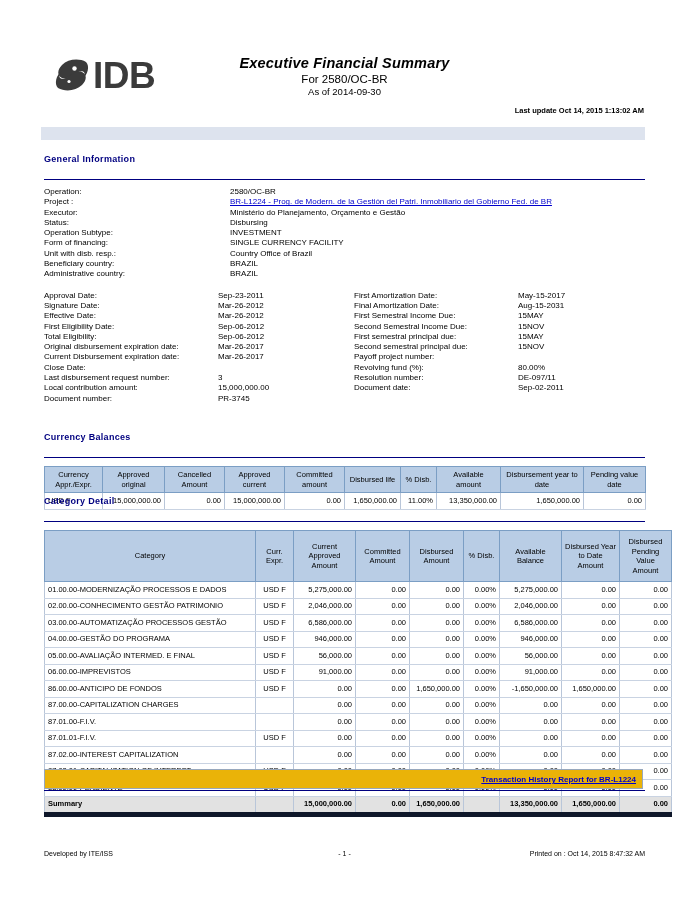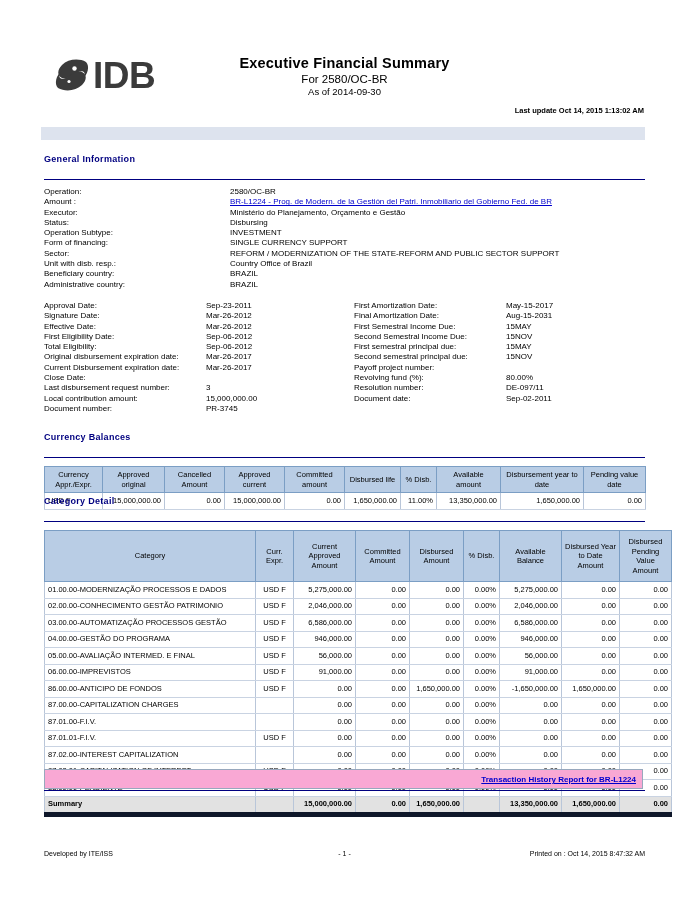--- a/index.html
+++ b/index.html
@@ -49,20 +49,21 @@
     position: absolute;
     left: 0;
     right: 0;
     top: 55px;
     text-align: center;
   }
   .title-main {
     font-size: 14.5px;
     font-weight: bold;
     letter-spacing: 0.2px;
+    font-style: italic;
   }
   .title-sub {
     font-size: 11.5px;
     margin-top: 2px;
   }
   .title-sub2 {
     font-size: 9.5px;
     margin-top: 1px;
   }
   .last-update {
@@ -131,21 +132,21 @@
     margin-top: 11px;
     font-size: 8px;
     line-height: 10.3px;
   }
   .dates-col {
     display: flex;
     flex-direction: column;
   }
   .dates-col.left { width: 310px; flex: 0 0 310px; }
   .dates-col.right { flex: 1; }
-  .d-row { display: flex; height: 10.3px; }
+  .d-row { display: flex; height: 10.3px; gap: 12px; }
   .d-label { width: 162px; flex: 0 0 162px; }
   .d-value { flex: 1; }
   .dates-col.right .d-label { width: 152px; flex: 0 0 152px; }
 
   
   table.rpt {
     border-collapse: collapse;
     width: 601px;
     font-size: 7.5px;
     table-layout: fixed;
@@ -190,21 +191,21 @@
 
   
   .link-box {
     position: absolute;
     left: 44px;
     top: 769px;
     width: 599px;
     height: 20px;
     border: 1px solid #98a8bd;
     box-sizing: border-box;
-    background: #f9a8d4;
+    background: #eab308;
   }
   .link-box-inner {
     position: absolute;
     right: 6px;
     top: 5px;
     font-size: 8px;
     font-weight: bold;
     color: #0000cc;
     text-decoration: underline;
   }
@@ -262,42 +263,38 @@
   <div class="section" style="top:148px;">
     <div class="section-title">General Information</div>
     <div class="section-rule"></div>
 
     <div class="info-grid">
       <div class="info-row">
         <div class="info-label">Operation:</div>
         <div class="info-value">2580/OC-BR</div>
       </div>
       <div class="info-row">
-        <div class="info-label">Amount :</div>
+        <div class="info-label">Project :</div>
         <div class="info-value link">BR-L1224 - Prog. de Modern. de la Gestión del Patri. Inmobiliario del Gobierno Fed. de BR</div>
       </div>
       <div class="info-row">
         <div class="info-label">Executor:</div>
         <div class="info-value">Ministério do Planejamento, Orçamento e Gestão</div>
       </div>
       <div class="info-row">
         <div class="info-label">Status:</div>
         <div class="info-value">Disbursing</div>
       </div>
       <div class="info-row">
         <div class="info-label">Operation Subtype:</div>
         <div class="info-value">INVESTMENT</div>
       </div>
       <div class="info-row">
         <div class="info-label">Form of financing:</div>
-        <div class="info-value">SINGLE CURRENCY SUPPORT</div>
-      </div>
-      <div class="info-row">
-        <div class="info-label">Sector:</div>
-        <div class="info-value">REFORM / MODERNIZATION OF THE STATE-REFORM AND PUBLIC SECTOR SUPPORT</div>
+        <div class="info-value">SINGLE CURRENCY FACILITY</div>
       </div>
       <div class="info-row">
         <div class="info-label">Unit with disb. resp.:</div>
         <div class="info-value">Country Office of Brazil</div>
       </div>
       <div class="info-row">
         <div class="info-label">Beneficiary country:</div>
         <div class="info-value">BRAZIL</div>
       </div>
       <div class="info-row">

